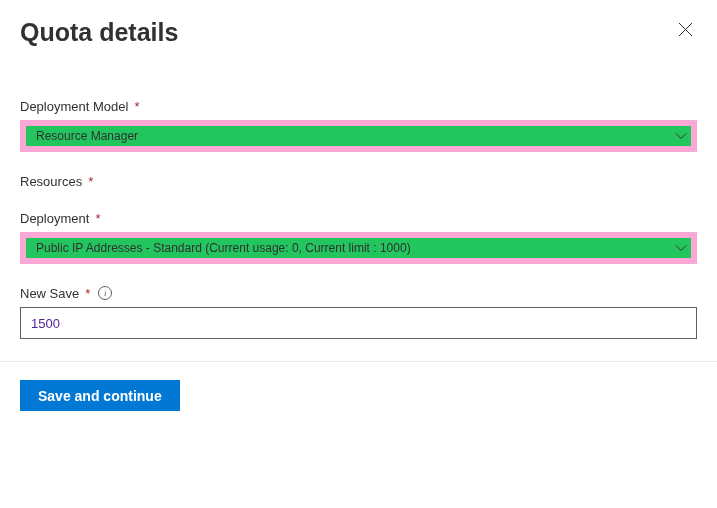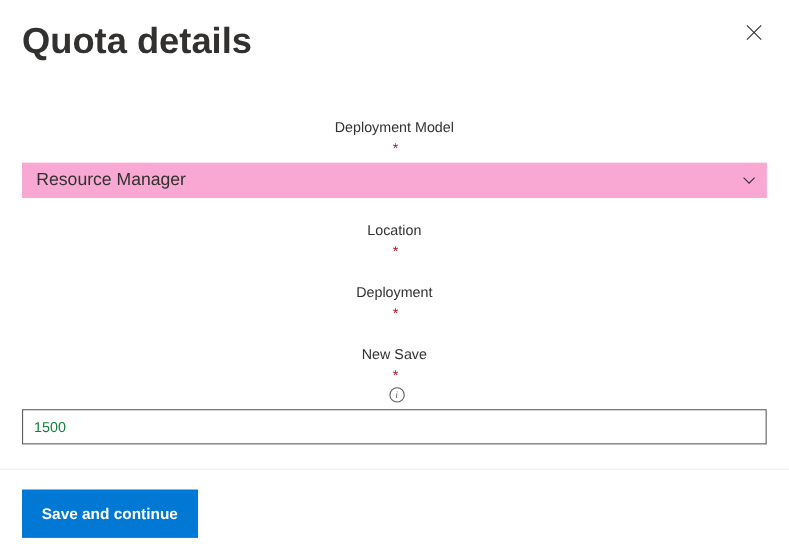--- a/index.html
+++ b/index.html
@@ -17,44 +17,43 @@
       padding: 18px 20px;
       position: relative;
     }
     .header {
       display: flex;
       justify-content: space-between;
       align-items: flex-start;
       margin-bottom: 52px;
     }
     .title {
-      font-size: 33px;
+      font-size: 25px;
       font-weight: 600;
       color: #323130;
       text-align: center;
     }
     .close-btn {
       cursor: pointer;
       padding: 4px;
       color: #323130;
       display: flex;
       align-items: center;
       justify-content: center;
     }
     .field {
       margin-bottom: 22px;
     }
     .field-label {
       font-size: 13px;
       color: #323130;
       margin-bottom: 6px;
       display: flex;
-      align-items: center;
+      align-items: flex-start;
       gap: 4px;
-      flex-direction: column;
     }
     .required {
       color: #a4262c;
       margin-left: 2px;
     }
     .info-icon {
       width: 14px;
       height: 14px;
       border: 1px solid #605e5c;
       border-radius: 50%;
@@ -67,24 +66,24 @@
       color: #605e5c;
       margin-left: 4px;
     }
     .select-wrapper {
       position: relative;
       width: 100%;
     }
     .select-input {
       width: 100%;
       height: 32px;
-      border: 3px solid #f9a8d4;
-      background: #f9a8d4;
+      border: 6px solid #f9a8d4;
+      background: #22c55e;
       padding: 0 32px 0 10px;
-      font-size: 16px;
+      font-size: 12px;
       font-family: inherit;
       color: #323130;
       cursor: pointer;
       text-align: left;
       display: flex;
       align-items: center;
     }
     .chevron {
       position: absolute;
       right: 10px;
@@ -93,40 +92,40 @@
       pointer-events: none;
     }
     .text-input {
       width: 100%;
       height: 32px;
       border: 1px solid #605e5c;
       background: #ffffff;
       padding: 0 10px;
       font-size: 13px;
       font-family: inherit;
-      color: #15803d;
+      color: #4c1d95;
     }
     .divider {
       border: none;
       border-top: 1px solid #edebe9;
       margin: 20px -20px 18px -20px;
     }
     .footer {
       padding-top: 0;
     }
     .primary-btn {
       background: #0078d4;
       color: #ffffff;
       border: none;
       padding: 8px 18px;
       font-size: 14px;
       font-weight: 600;
       font-family: inherit;
       cursor: pointer;
-      height: 44px;
+      height: 31px;
     }
   </style>
 </head>
 <body>
 
 <div class="header">
   <h1 class="title">Quota details</h1>
   <div class="close-btn">
     <svg width="15" height="15" viewBox="0 0 15 15">
       <path d="M1 1 L14 14 M14 1 L1 14" stroke="#323130" stroke-width="1" fill="none"></path>
@@ -142,29 +141,35 @@
   <div class="select-wrapper">
     <div class="select-input">Resource Manager</div>
     <svg class="chevron" width="12" height="8" viewBox="0 0 12 8">
       <path d="M1 1.5 L6 6.5 L11 1.5" stroke="#323130" stroke-width="1" fill="none"></path>
     </svg>
   </div>
 </div>
 
 <div class="field">
   <div class="field-label">
-    <span>Location</span>
+    <span>Resources</span>
       <span class="required">*</span>
   </div>
 </div>
 
 <div class="field">
   <div class="field-label">
     <span>Deployment</span>
       <span class="required">*</span>
+  </div>
+  <div class="select-wrapper">
+    <div class="select-input">Public IP Addresses - Standard (Current usage: 0, Current limit : 1000)</div>
+    <svg class="chevron" width="12" height="8" viewBox="0 0 12 8">
+      <path d="M1 1.5 L6 6.5 L11 1.5" stroke="#323130" stroke-width="1" fill="none"></path>
+    </svg>
   </div>
 </div>
 
 <div class="field">
   <div class="field-label">
     <span>New Save</span>
       <span class="required">*</span>
     <span class="info-icon">i</span>
   </div>
   <input type="text" class="text-input" value="1500" style="">

